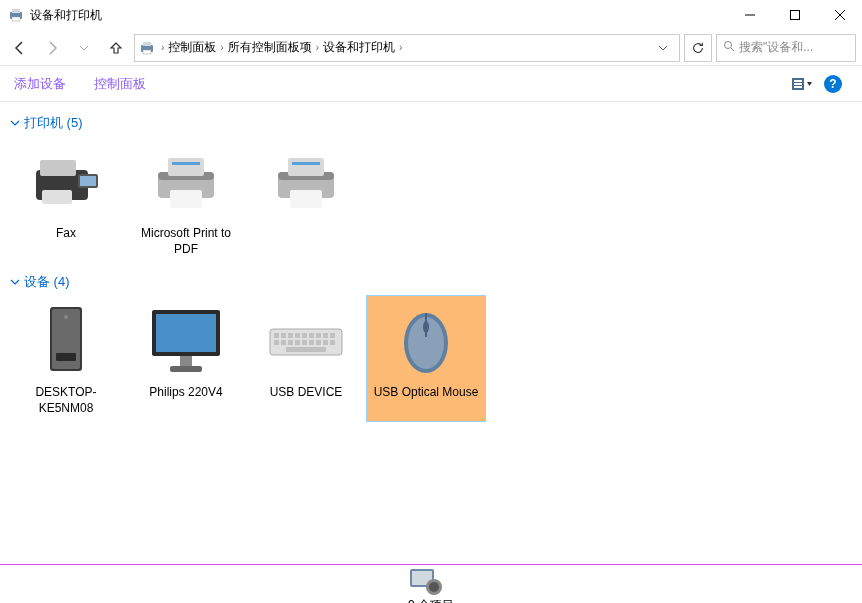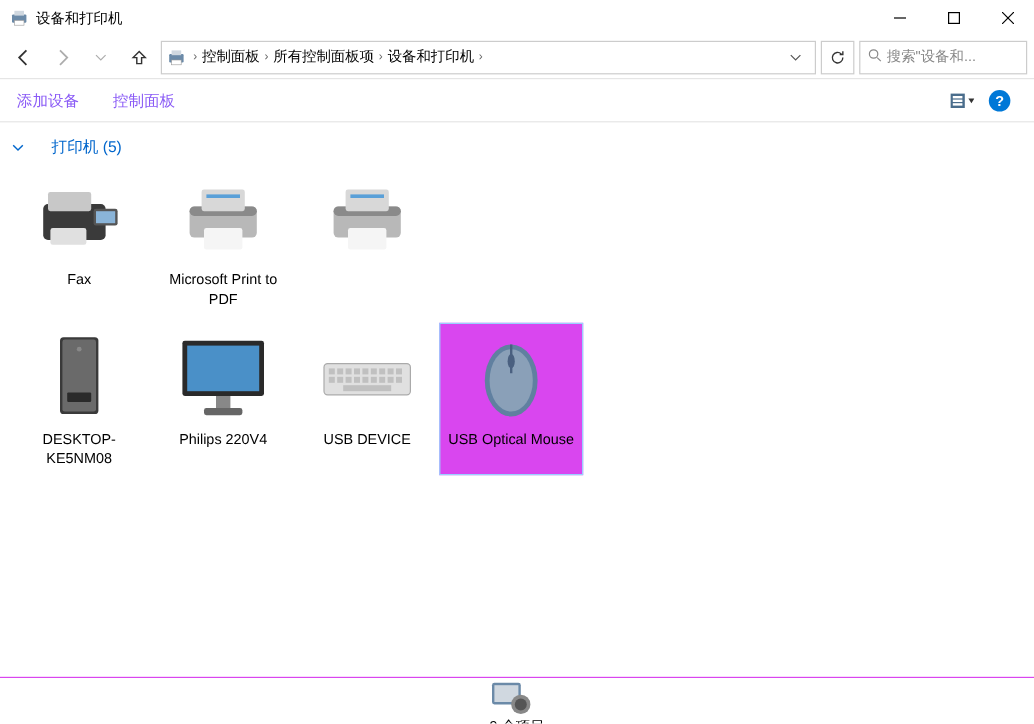--- a/index.html
+++ b/index.html
@@ -28,25 +28,25 @@
   
   
   .cmdbar { height: 36px; display: flex; align-items: center; padding: 0 14px; border-bottom: 1px solid #e5e5e5; }
   .cmd-link { color: #8b5cf6; font-size: 13px; margin-right: 28px; }
   .cmd-spacer { flex: 1; }
   .cmd-icon { margin: 0 6px; display: flex; align-items: center; }
   .help-icon { width: 18px; height: 18px; border-radius: 50%; background: #0078d7; color: #fff; display: flex; align-items: center; justify-content: center; font-size: 12px; font-weight: bold; }
   
   
   .content { height: 462px; overflow: auto; padding: 8px 0 0 6px; }
-  .group-header { display: flex; align-items: center; font-size: 13px; color: #0066cc; padding: 4px 4px; gap: 19px; }
+  .group-header { display: flex; align-items: center; font-size: 13px; color: #0066cc; padding: 4px 4px; }
   .group-header .chev { margin-right: 4px; }
   .items-row { display: flex; flex-wrap: wrap; }
   .item { width: 120px; padding: 6px; text-align: center; font-size: 12px; margin: 0 0 6px 0; }
-  .item.selected { background: #d946ef; border: 1px solid #99d1ff; padding: 5px; }
+  .item.selected { background: #fdba74; border: 1px solid #99d1ff; padding: 5px; }
   .item .iconwrap { height: 80px; display: flex; align-items: center; justify-content: center; }
   .item .label { margin-top: 4px; word-wrap: break-word; line-height: 1.3; }
   .highlight-box { border: 3px solid red; padding: 0; margin: 0 0 6px 0; width: 180px; }
   .highlight-box .item { width: 100%; margin: 0; }
   
   
   .statusbar { height: 40px; border-top: 1px solid #d946ef; display: flex; align-items: center; padding: 0 10px; font-size: 12px; flex-direction: column; }
   .status-icon { width: 40px; height: 32px; margin-right: 10px; }
 </style>
 </head>
@@ -199,20 +199,26 @@
             <rect x="8" y="20" width="56" height="26" rx="4" fill="#b8b8b8"></rect>
             <rect x="8" y="20" width="56" height="8" rx="4" fill="#8a8a8a"></rect>
             <rect x="18" y="6" width="36" height="18" rx="2" fill="#d8d8d8"></rect>
             <rect x="22" y="10" width="28" height="3" fill="#5aa0d8"></rect>
             <rect x="20" y="38" width="32" height="18" rx="2" fill="#f5f5f5"></rect>
           </svg>
       </div>
     </div>
   </div>
 
+  <div class="group-header">
+    <span class="chev"><svg width="10" height="10" viewBox="0 0 10 10">
+          <path d="M1 3 L5 7 L9 3" fill="none" stroke="#0066cc" stroke-width="1.2"></path>
+        </svg></span>
+    <span>设备 (4)</span>
+  </div>
   <div class="items-row">
     <div class="item">
       <div class="iconwrap">
         <svg width="60" height="76" viewBox="0 0 60 76">
             <rect x="14" y="4" width="32" height="64" rx="3" fill="#3a3a3a"></rect>
             <rect x="16" y="6" width="28" height="60" rx="2" fill="#6a6a6a"></rect>
             <rect x="20" y="50" width="20" height="8" rx="1" fill="#2a2a2a"></rect>
             <circle cx="30" cy="14" r="2" fill="#888"></circle>
           </svg>
       </div>

